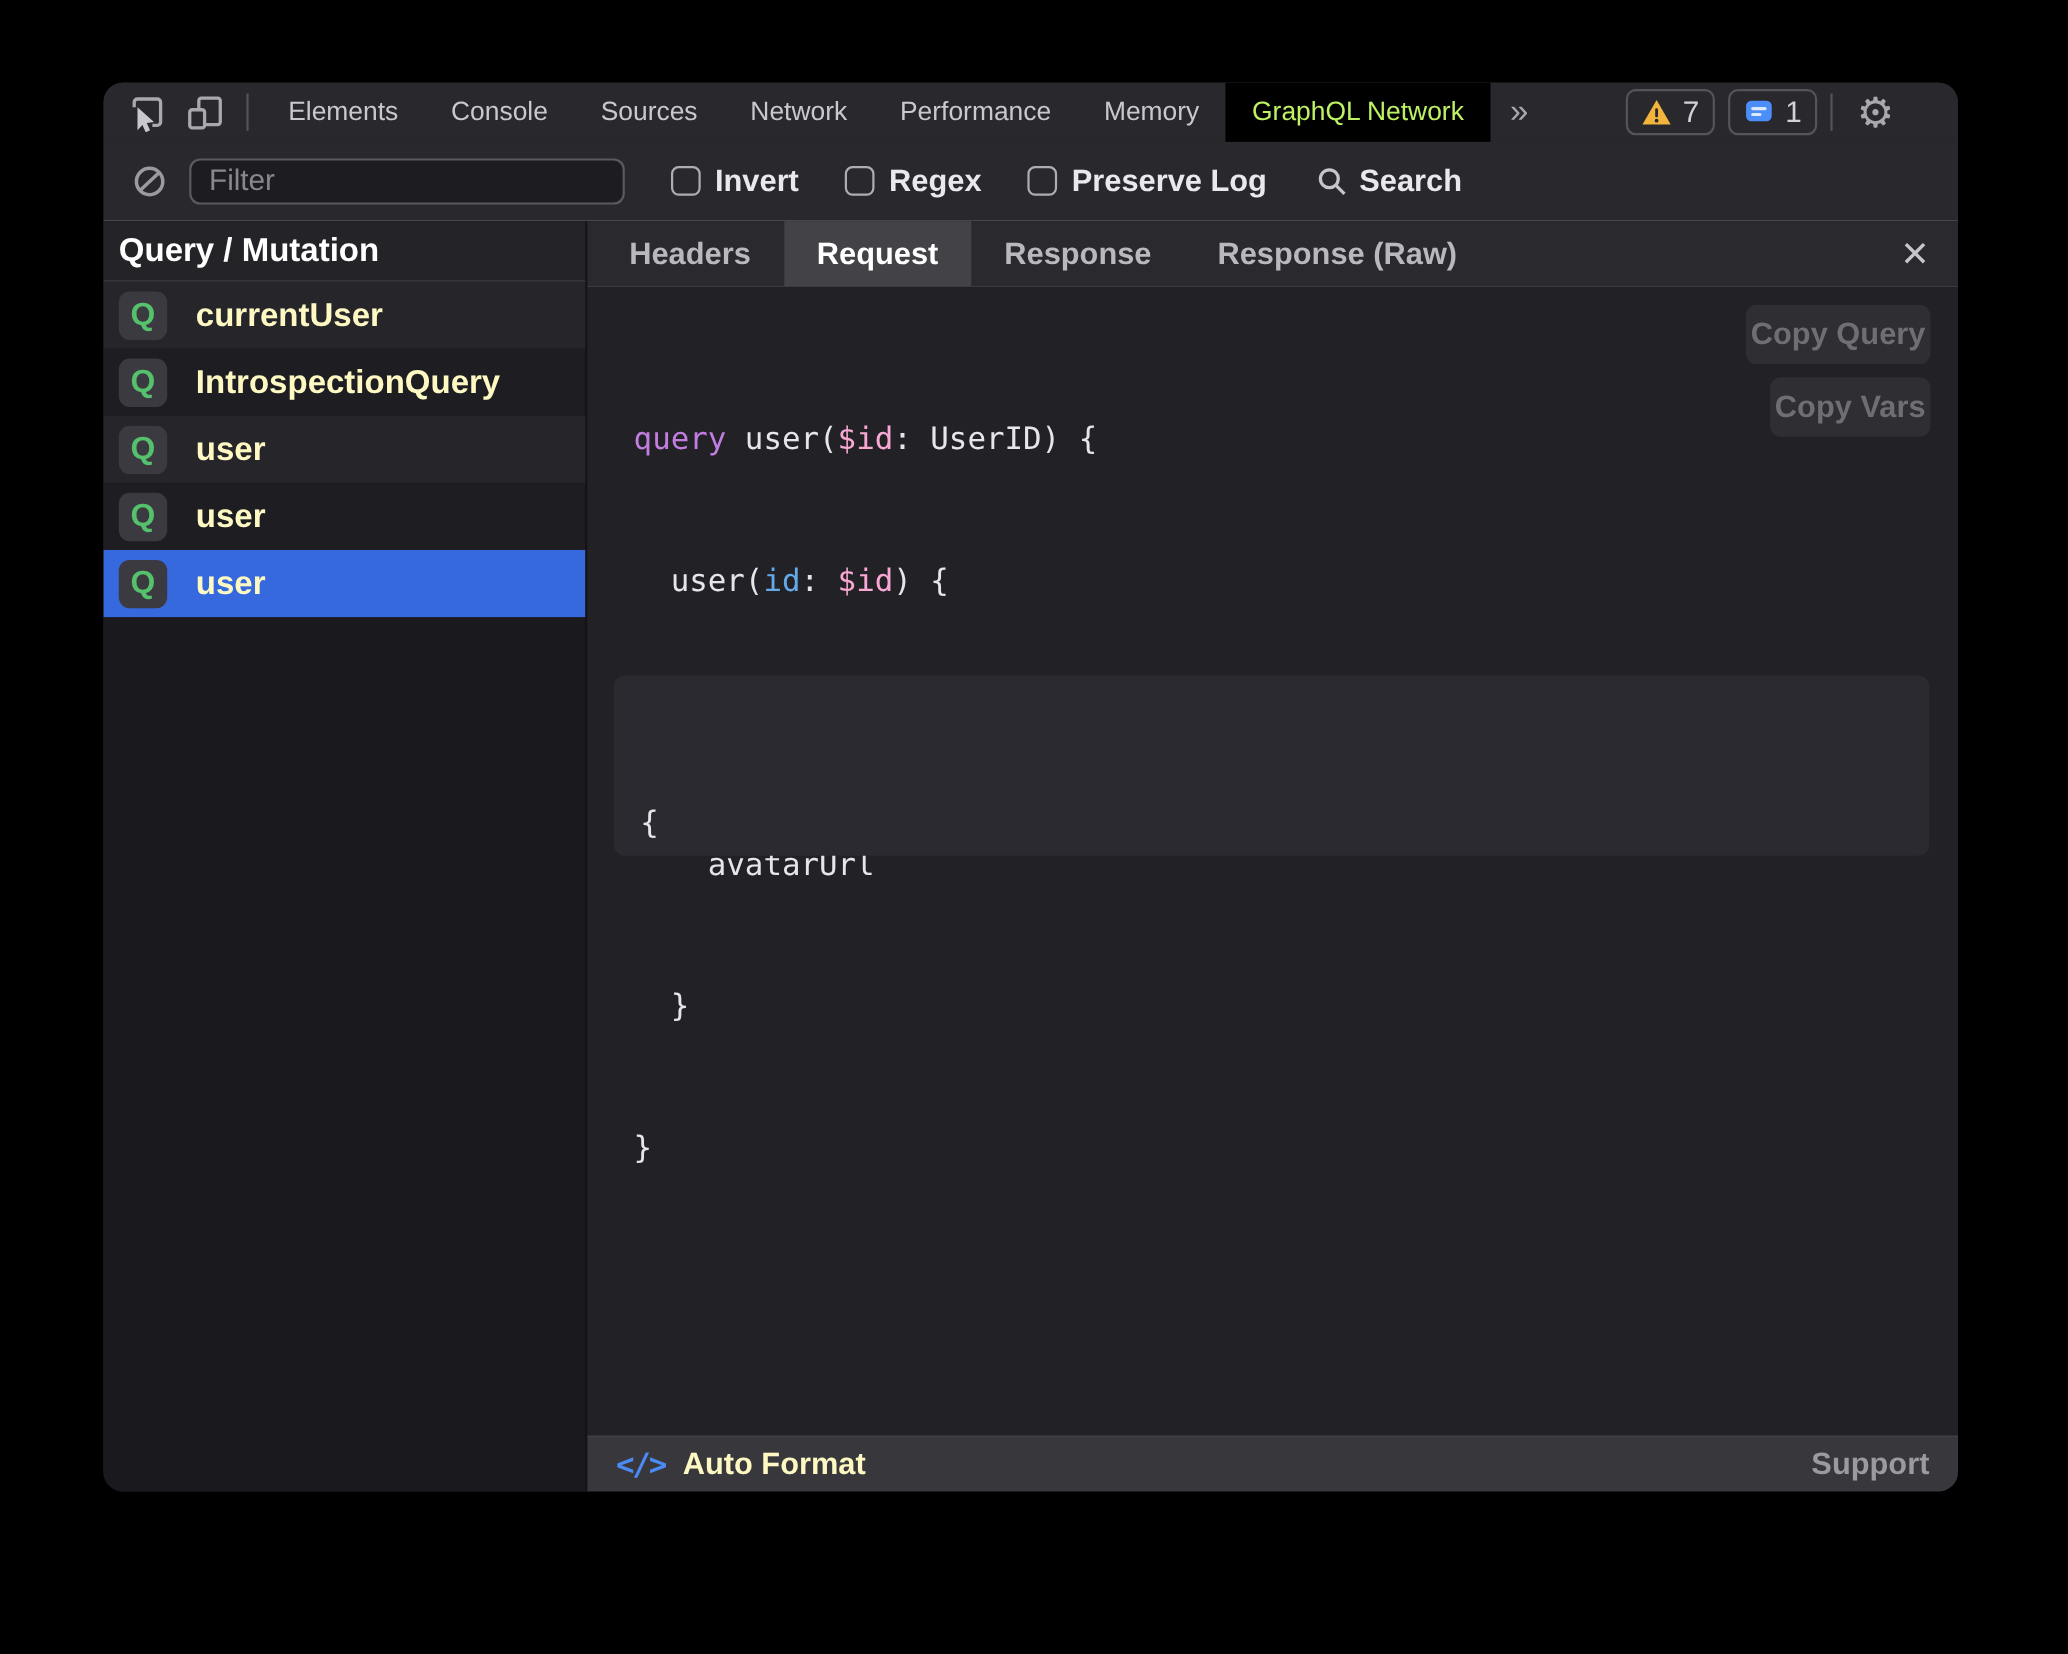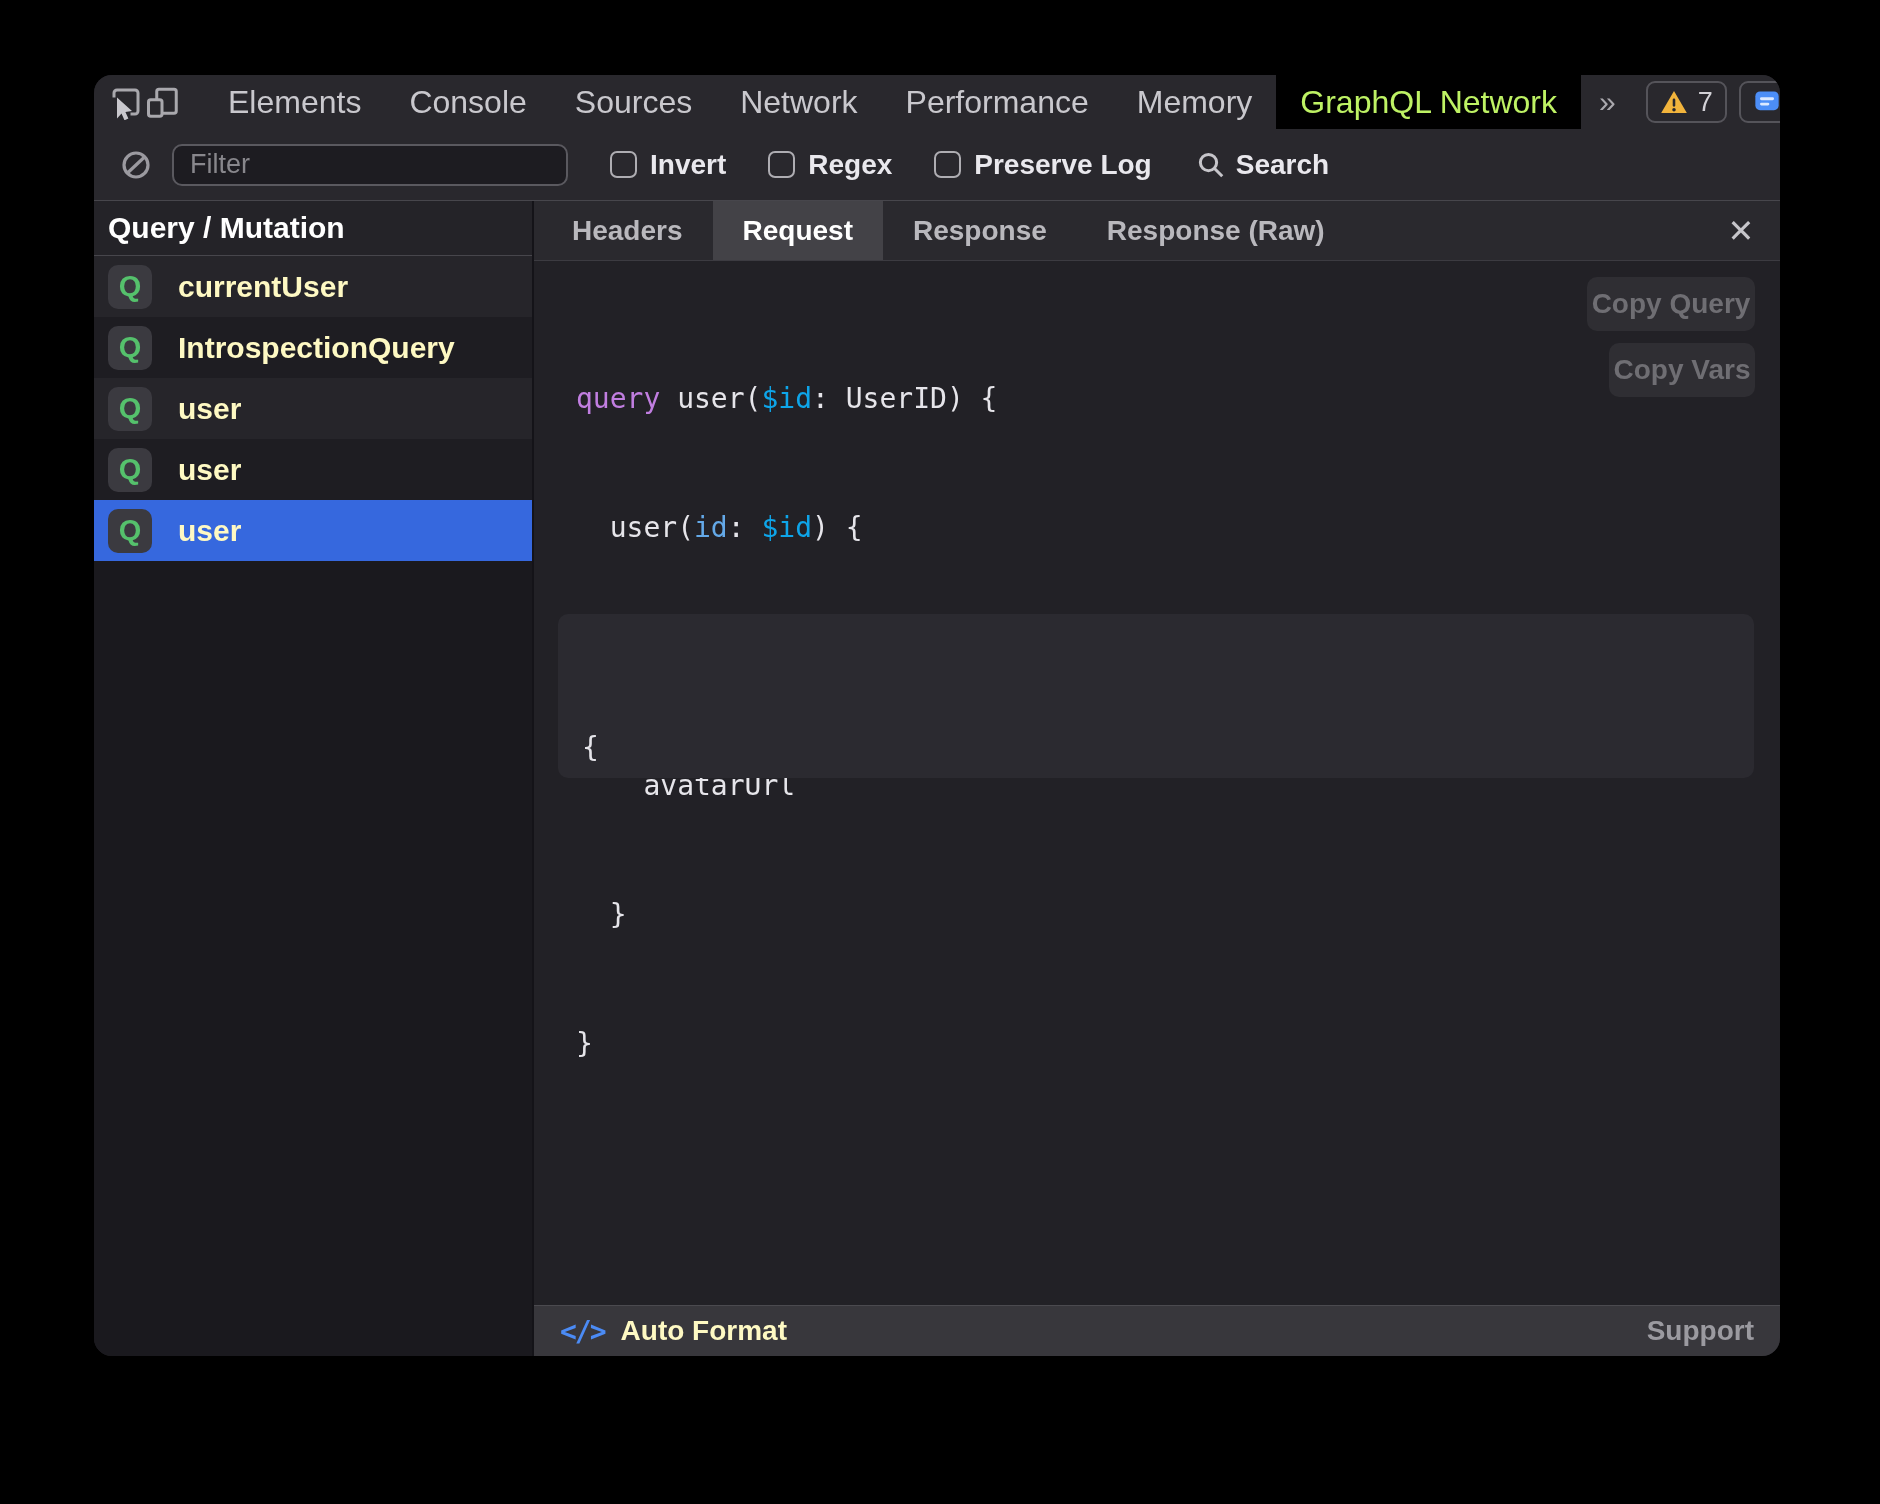--- a/index.html
+++ b/index.html
@@ -32,21 +32,21 @@
   
   .tabbar {
     height:54px; flex:0 0 54px; background:#29282d;
     display:flex; align-items:stretch;
   }
   .icon-btn { width:52px; display:flex; align-items:center; justify-content:center; }
   .icon-btn:first-child { margin-left:14px; }
   .vsep { width:2px; height:34px; background:#545359; align-self:center; margin:0 12px; }
   .tab {
     display:flex; align-items:center; padding:0 24px;
-    color:#c9c8cd; font-size:32px; white-space:nowrap;
+    color:#c9c8cd; font-size:24px; white-space:nowrap;
   }
   .tab.active { background:#000; color:#bef264; }
   .tab.overflow { color:#a9a8ad; font-size:30px; padding:0 18px; }
   .tabbar-right { margin-left:auto; display:flex; align-items:center; padding-right:20px; }
   .badge-box {
     height:42px; border:2px solid #55545a; border-radius:9px;
     display:flex; align-items:center; gap:10px; padding:0 12px; margin-left:12px;
   }
   .badge-count { color:#d2d1d6; font-size:27px; }
   .dots { display:flex; flex-direction:column; gap:6px; padding:0 14px; }
@@ -110,21 +110,21 @@
     display:flex; align-items:center; justify-content:center;
     color:#c6c5ca; font-size:32px;
   }
   .pane-content { flex:1; position:relative; background:#222126; min-height:0; }
   .code-block {
     position:absolute; left:42px; top:30px;
     font-family:"DejaVu Sans Mono", monospace; font-size:28px; line-height:43px;
     white-space:pre; color:#e6e5ea;
   }
   .kw   { color:#c17ee0; }
-  .vr   { color:#0ea5e9; }
+  .vr   { color:#f9a8d4; }
   .prop { color:#64a9e8; }
   .pl   { color:#e6e5ea; }
   .copy-btn {
     position:absolute; right:25px; height:54px; background:#2f2e33; border-radius:10px;
     color:#6f6e73; font-size:28px; font-weight:bold; border:none;
     display:flex; align-items:center; justify-content:center;
     font-family:"Liberation Sans", sans-serif;
   }
   .copy-query { top:16px; width:168px; }
   .copy-vars  { top:82px; width:146px; }

